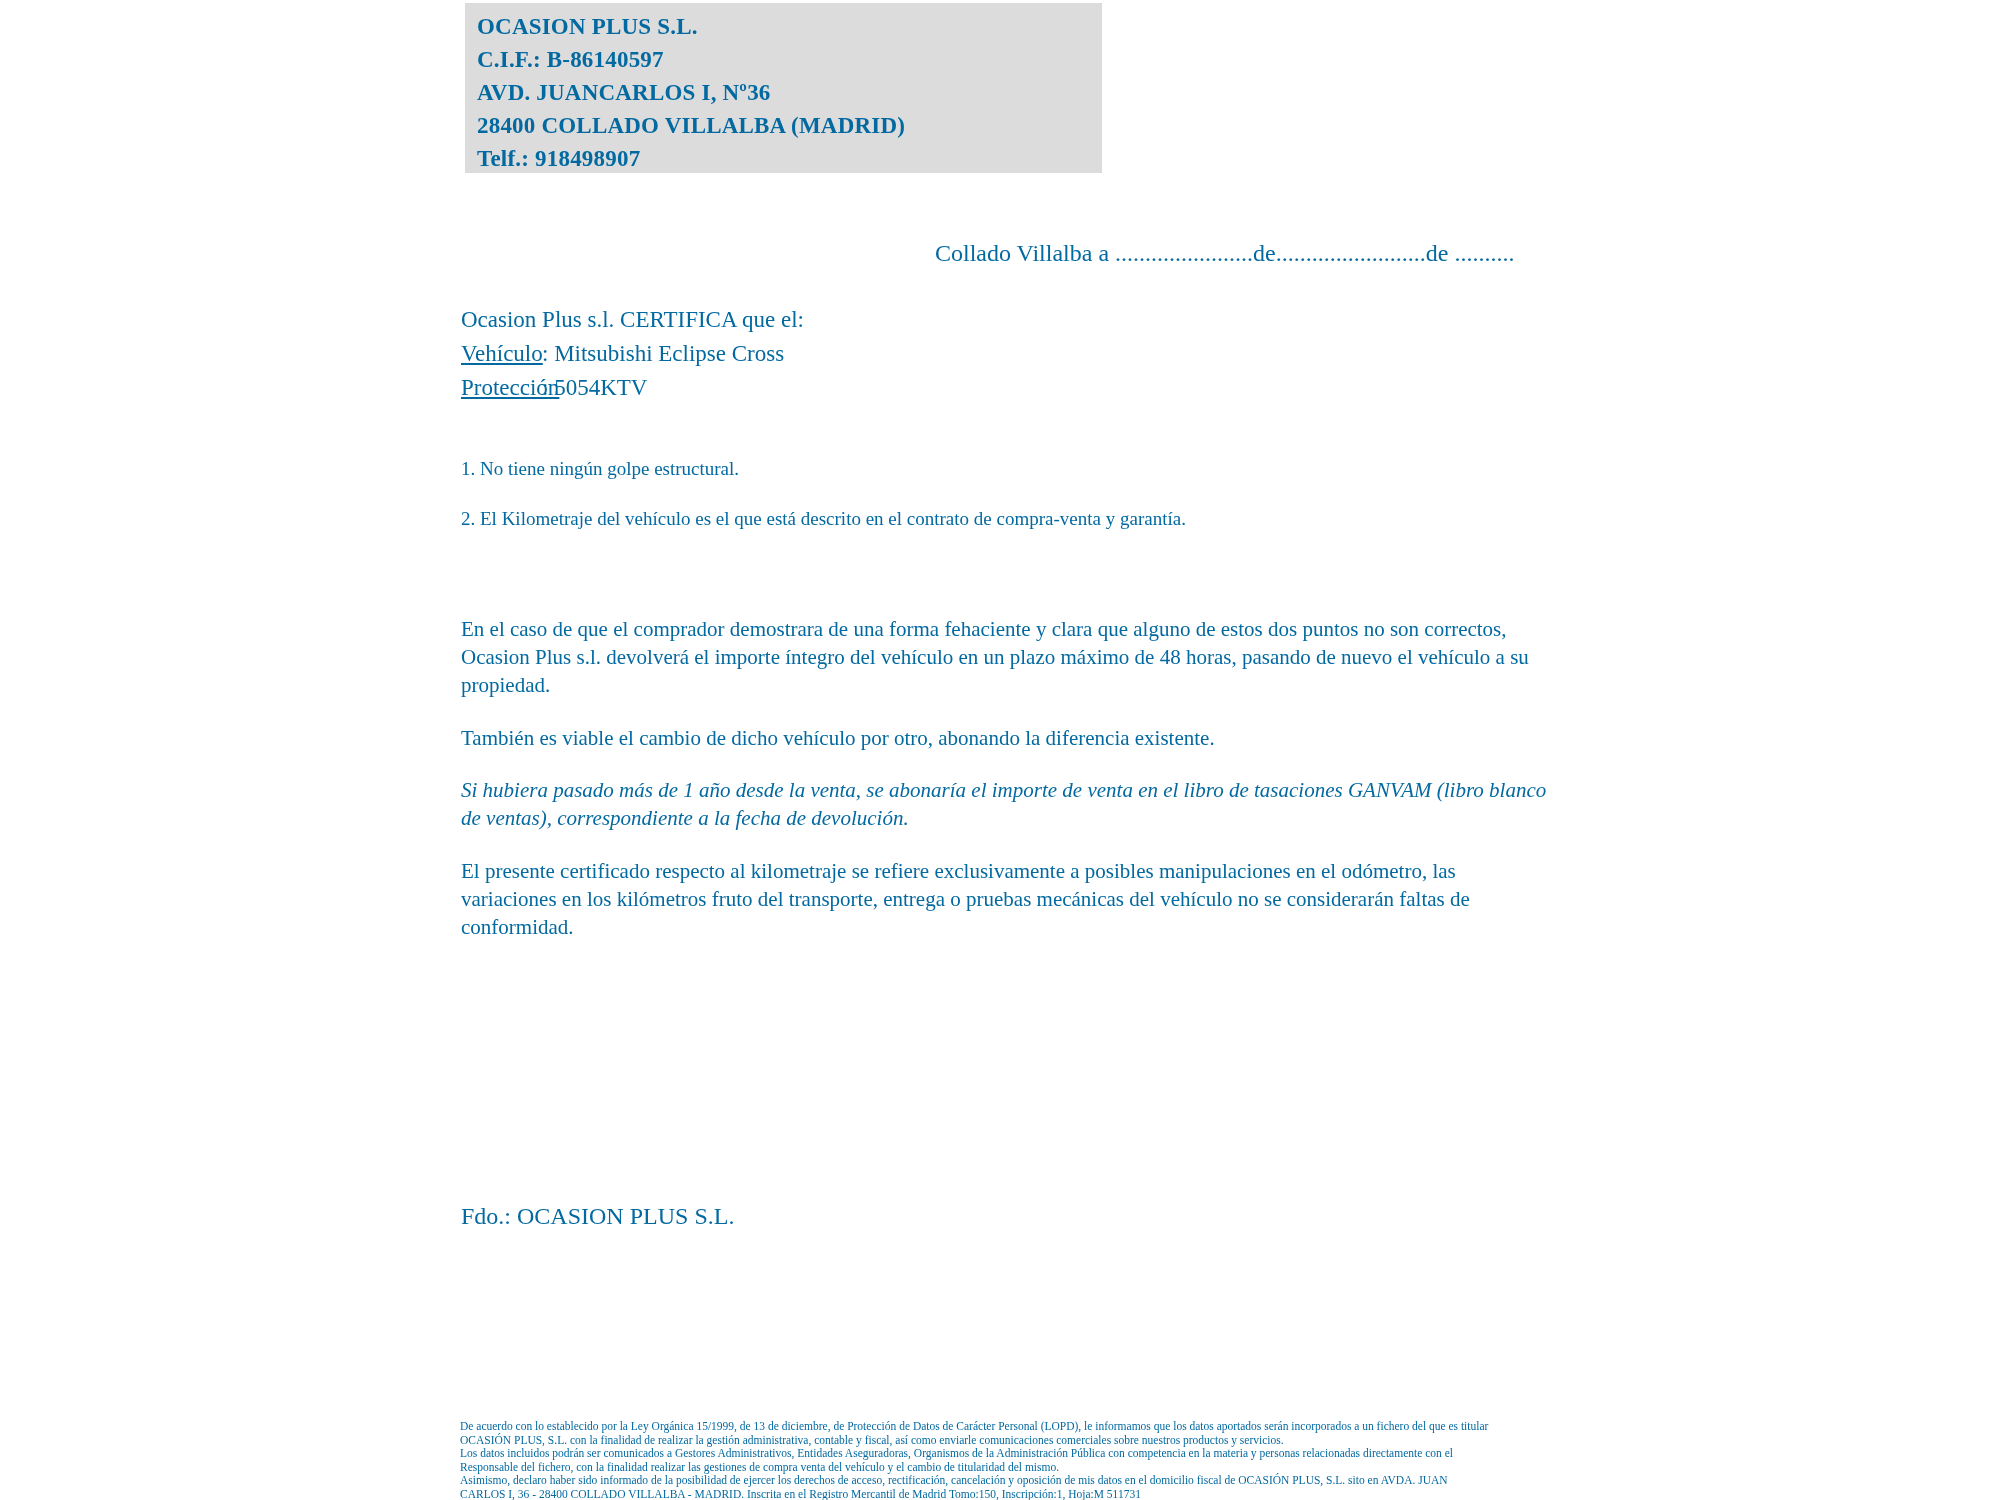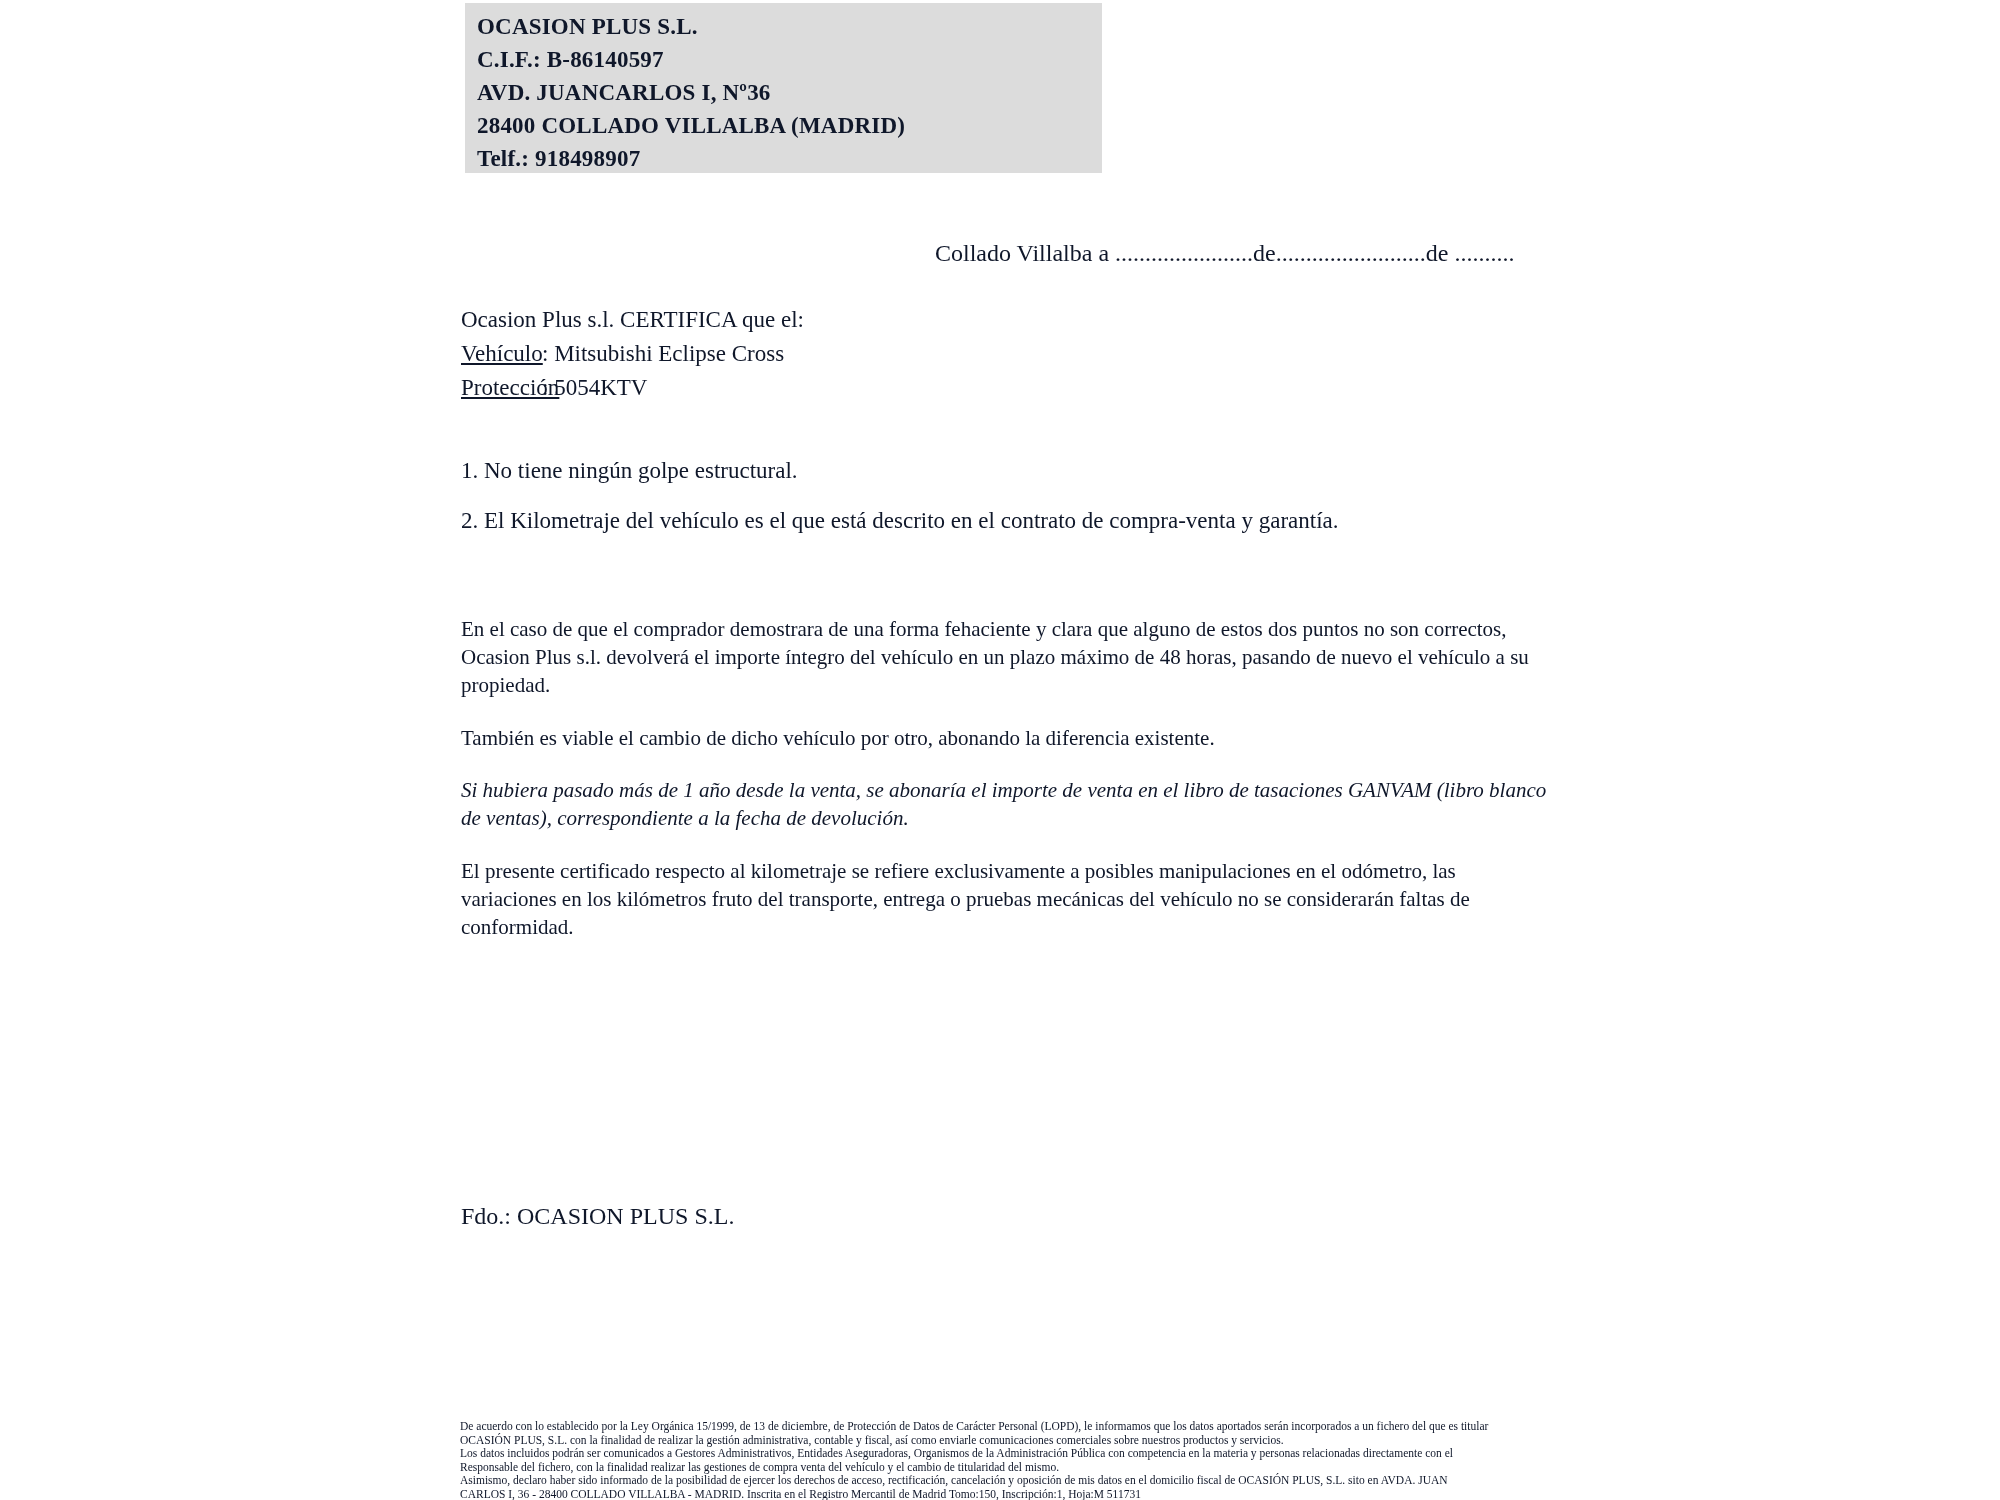--- a/index.html
+++ b/index.html
@@ -1,21 +1,21 @@
 <!DOCTYPE html>
 <html><head>
 <meta charset="utf-8">
 <style>
   html, body { margin: 0; padding: 0; }
   .page {
     position: relative;
     width: 2000px;
     height: 1500px;
     background: #ffffff;
-    color: #0f172a;
+    color: #0369a1;
     font-family: "Liberation Serif", serif;
     overflow: hidden;
   }
   .header-box {
     position: absolute;
     left: 465px;
     top: 3px;
     width: 637px;
     height: 170px;
     background: #dcdcdc;
@@ -41,21 +41,21 @@
     line-height: 34px;
   }
   .row-label {
     display: inline-block;
     width: 81px;
   }
   .u { text-decoration: underline; margin-top: 36px; }
   .item {
     position: absolute;
     left: 461px;
-    font-size: 23px;
+    font-size: 19px;
     white-space: nowrap;
   }
   .item-1 { top: 458px; }
   .item-2 { top: 508px; text-align: right; }
   .para {
     position: absolute;
     left: 461px;
     width: 1095px;
     font-size: 21px;
     line-height: 28px;

